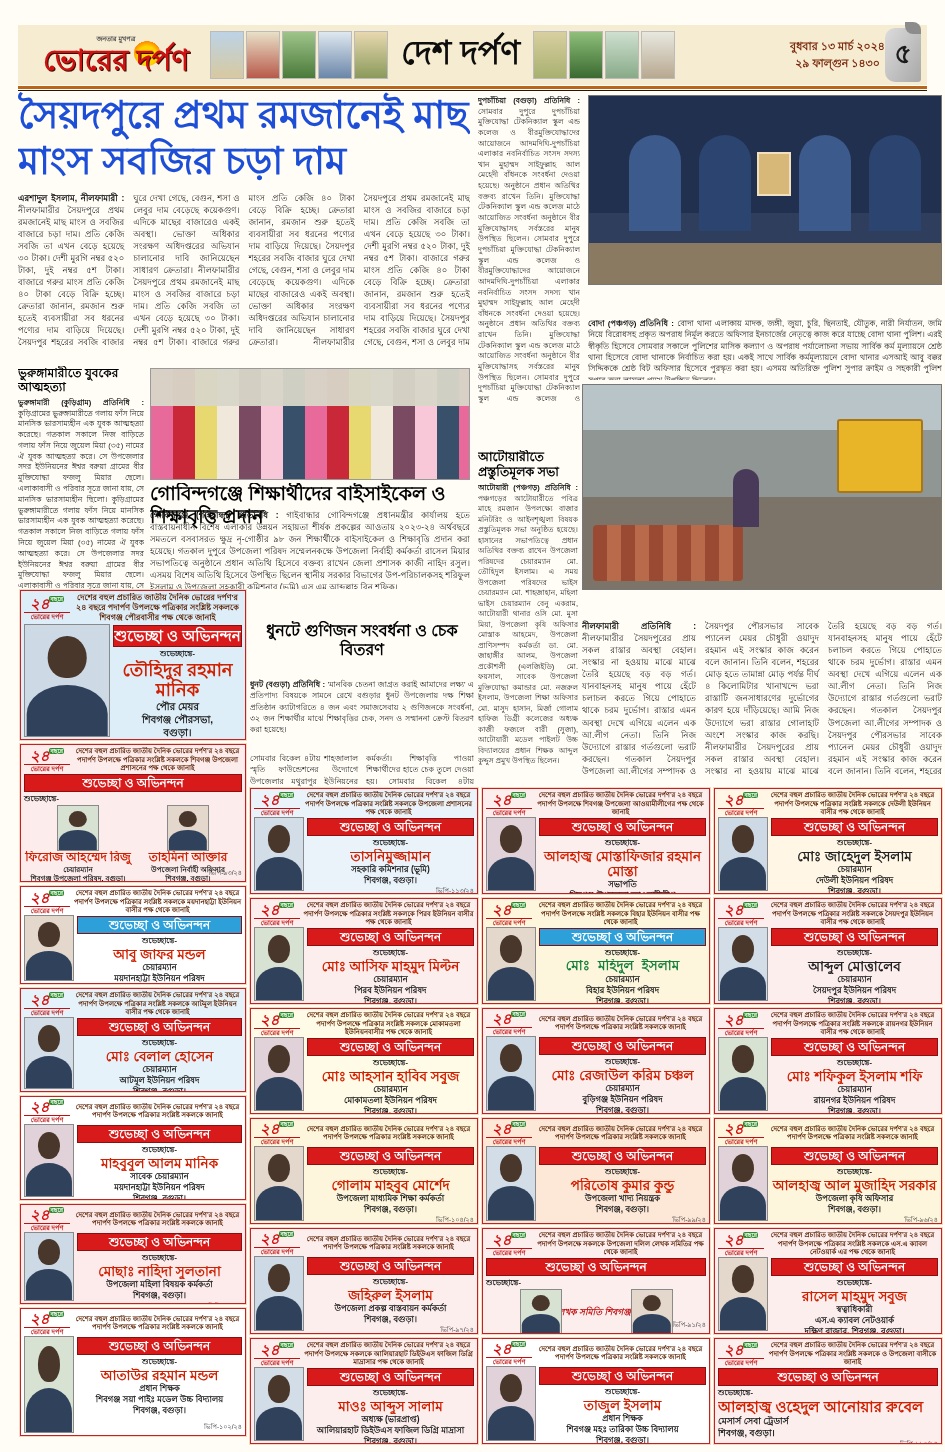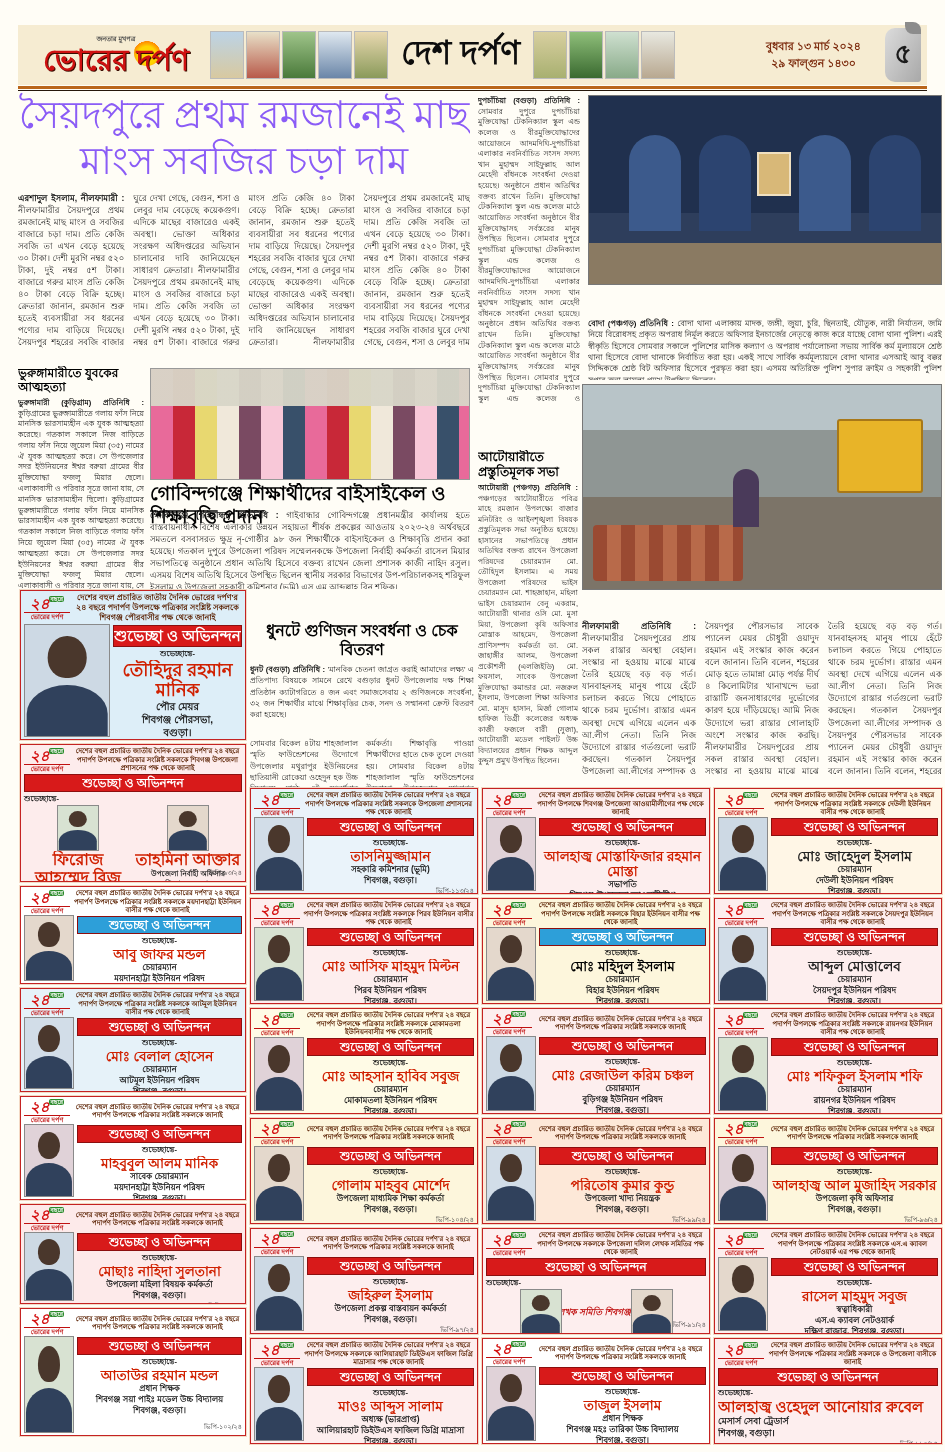--- a/index.html
+++ b/index.html
@@ -21,30 +21,30 @@
 .t1{background:linear-gradient(#bcd3e6,#d8c9a0)}
 .t2{background:linear-gradient(#e8e0c8,#b85a4a)}
 .t3{background:linear-gradient(#9fc48a,#4a7a3a)}
 .t4{background:linear-gradient(#dfe8f0,#6a86a8)}
 .t5{background:linear-gradient(#e8d8b0,#8a9a5a)}
 .t6{background:linear-gradient(#d8cfa0,#a8b070)}
 .t7{background:linear-gradient(#8fbf7a,#3a6a30)}
 .t8{background:linear-gradient(#cfe0d0,#88aa88)}
 .t9{background:linear-gradient(#e8e8e0,#b8a890)}
 .mh-section{font-size:33px;font-weight:bold;color:#0d0d0d;padding:0 13px;white-space:nowrap}
-.mh-date{margin-left:auto;text-align:center;font-size:11px;font-weight:bold;color:#7c2a0c;line-height:1.55;padding-right:24px}
+.mh-date{margin-left:auto;text-align:center;font-size:11px;font-weight:bold;color:#7c2a0c;line-height:1.55;padding-right:0}
 .mh-page{width:36px;height:54px;flex:none;margin-right:2px;position:relative;border-radius:10px 3px 3px 10px;
   background:linear-gradient(120deg,#dcdcdc,#a8a8a8);display:flex;align-items:center;justify-content:center;
   font-size:27px;font-weight:bold;color:#1c1c1c}
 .mh-page::after{content:"";position:absolute;top:-6px;right:0;width:16px;height:12px;border-radius:0 8px 0 8px;background:#8c8c8c}
 .rule1{left:18px;top:86px;width:909px;height:3px;background:#b9651a}
 .rule2{left:18px;top:90px;width:909px;height:1px;background:#26170a}
 
 
-.h-main{font-size:38px;font-weight:normal;text-align:center;line-height:1.22;color:#8b5cf6;overflow:hidden}
+.h-main{font-size:38px;font-weight:bold;text-align:left;line-height:1.22;color:#1d4ed8;overflow:hidden}
 .hl{font-weight:bold;color:#000;line-height:1.2;overflow:hidden}
 .bt{font-size:8.5px;line-height:1.42;text-align:justify;color:#222;overflow:hidden}
 .byline{font-weight:bold;color:#111}
 .cols4{column-count:4;column-gap:9px}
 .cols3{column-count:3;column-gap:9px}
 .cols2{column-count:2;column-gap:8px}
 
 .art-main{left:18px;top:92px;width:452px;height:272px}
 .art-main .bt{height:166px;margin-top:7px}
 .art-bhu{left:18px;top:366px;width:126px;height:226px}
@@ -102,21 +102,21 @@
 .ad-line{font-size:8.4px;font-weight:bold;line-height:1.3;flex:none;overflow:hidden}
 .ad-code{font-size:6.5px;text-align:right;margin-top:auto;color:#333;flex:none}
 .ad.big .ad-band{font-size:15px}
 .ad.big .ad-name{font-size:18px}
 .ad.big .ad-photo{width:86px}
 .ad.big .ad-pre{font-size:8px}
 .ad.big .ad-line{font-size:10px}
 .ad-duo{display:flex;gap:2px;flex:1;min-height:0}
 .duo-col{flex:1;text-align:center;min-width:0}
 .duo-col .ad-photo{width:42px;height:46px;margin:0 auto;display:block}
-.duo-col .ad-name{font-size:16px}
+.duo-col .ad-name{font-size:12px}
 .duo-col .ad-line{font-size:7.2px}
 .ad-org{font-size:9px;font-weight:bold;font-style:italic;color:#c01010;text-align:center;flex:none}
 .ad.nophoto .ad-name{font-size:15px}
 .ad.nophoto .ad-line{font-size:9px}
 </style>
 </head>
 <body>
 
 <div id="page">
 
@@ -197,21 +197,21 @@
     <div class="bricks"></div>
     <div class="worker"></div>
   </div>
   <div class="abs bt cols3 art-road-b">
     <span class="byline">নীলফামারী প্রতিনিধি :</span>
     <span>নীলফামারীর সৈয়দপুরের প্রায় সকল রাস্তার অবস্থা বেহাল। সংস্কার না হওয়ায় মাঝে মাঝে তৈরি হয়েছে বড় বড় গর্ত। যানবাহনসহ মানুষ পায়ে হেঁটে চলাচল করতে গিয়ে পোহাতে থাকে চরম দুর্ভোগ। রাস্তার এমন অবস্থা দেখে এগিয়ে এলেন এক আ.লীগ নেতা। তিনি নিজ উদ্যোগে রাস্তার গর্তগুলো ভরাট করছেন। গতকাল সৈয়দপুর উপজেলা আ.লীগের সম্পাদক ও সৈয়দপুর পৌরসভার সাবেক প্যানেল মেয়র চৌধুরী ওয়াদুদ রহমান এই সংস্কার কাজ করেন বলে জানান। তিনি বলেন, শহরের মোড় হতে তামান্না মোড় পর্যন্ত দীর্ঘ ৪ কিলোমিটার খানাখন্দে ভরা রাস্তাটি জনসাধারণের দুর্ভোগের কারণ হয়ে দাঁড়িয়েছে। আমি নিজ উদ্যোগে ভরা রাস্তার গোলাহাট অংশে সংস্কার কাজ করছি। নীলফামারীর সৈয়দপুরের প্রায় সকল রাস্তার অবস্থা বেহাল। সংস্কার না হওয়ায় মাঝে মাঝে তৈরি হয়েছে বড় বড় গর্ত। যানবাহনসহ মানুষ পায়ে হেঁটে চলাচল করতে গিয়ে পোহাতে থাকে চরম দুর্ভোগ। রাস্তার এমন অবস্থা দেখে এগিয়ে এলেন এক আ.লীগ নেতা। তিনি নিজ উদ্যোগে রাস্তার গর্তগুলো ভরাট করছেন। গতকাল সৈয়দপুর উপজেলা আ.লীগের সম্পাদক ও সৈয়দপুর পৌরসভার সাবেক প্যানেল মেয়র চৌধুরী ওয়াদুদ রহমান এই সংস্কার কাজ করেন বলে জানান। তিনি বলেন, শহরের মোড় হতে তামান্না মোড় পর্যন্ত দীর্ঘ ৪ কিলোমিটার খানাখন্দে ভরা রাস্তাটি জনসাধারণের দুর্ভোগের কারণ হয়ে দাঁড়িয়েছে। আমি নিজ উদ্যোগে ভরা রাস্তার গোলাহাট অংশে সংস্কার কাজ করছি।</span>
   </div>
 
   <div class="abs art-dhu">
     <div class="hl">ধুনটে গুণিজন সংবর্ধনা ও চেক বিতরণ</div>
-    <div class="bt" style="height:72px;margin-top:5px">
+    <div class="bt" style="height:72px;margin-top:20px">
       <span class="byline">ধুনট (বগুড়া) প্রতিনিধি :</span>
       <span>'মানবিক চেতনা জাগ্রত করাই আমাদের লক্ষ্য' এ প্রতিপাদ্য বিষয়কে সামনে রেখে বগুড়ার ধুনট উপজেলায় দক্ষ শিক্ষা প্রতিষ্ঠান ক্যাটাগরিতে ৪ জন এবং সমাজসেবায় ২ গুণিজনকে সংবর্ধনা, ৩২ জন শিক্ষার্থীর মাঝে শিক্ষাবৃত্তির চেক, সনদ ও সম্মাননা ক্রেস্ট বিতরণ করা হয়েছে।</span>
     </div>
     <div class="bt cols2" style="height:88px;margin-top:2px">
       <span>সোমবার বিকেল ৪টায় শাহজালাল স্মৃতি ফাউন্ডেশনের উদ্যোগে উপজেলার মথুরাপুর ইউনিয়নের ছাতিয়ানী রোকেয়া ওহেদুন হক উচ্চ বিদ্যালয় মাঠে এই সংবর্ধনার আয়োজন করা হয়। অনুষ্ঠানে প্রধান অতিথি ছিলেন উপজেলা নির্বাহী কর্মকর্তা। শিক্ষাবৃত্তি পাওয়া শিক্ষার্থীদের হাতে চেক তুলে দেওয়া হয়। সোমবার বিকেল ৪টায় শাহজালাল স্মৃতি ফাউন্ডেশনের উদ্যোগে উপজেলার মথুরাপুর ইউনিয়নের ছাতিয়ানী রোকেয়া ওহেদুন হক উচ্চ বিদ্যালয় মাঠে এই সংবর্ধনার আয়োজন করা হয়। অনুষ্ঠানে প্রধান অতিথি ছিলেন উপজেলা নির্বাহী কর্মকর্তা। শিক্ষাবৃত্তি পাওয়া শিক্ষার্থীদের হাতে চেক তুলে দেওয়া হয়।</span>
     </div>
   </div>
 
   <div class="abs art-atw">
     <div class="hl">আটোয়ারীতে প্রস্তুতিমূলক সভা</div>
@@ -495,21 +495,21 @@
           <div class="ad-pre">দেশের বহুল প্রচারিত জাতীয় দৈনিক ভোরের দর্পণ'র ২৪ বছরে পদার্পণ উপলক্ষে সংশ্লিষ্ট সকলকে বিহার ইউনিয়ন বাসীর পক্ষ থেকে জানাই</div>
         </div>
         <div class="ad-body">
           <div class="ad-photo" style="background: rgb(228, 216, 204);">
             <div class="ph-head"></div>
             <div class="ph-torso"></div>
           </div>
           <div class="ad-right">
             <div class="ad-band" style="background: rgb(45, 159, 217);">শুভেচ্ছা ও অভিনন্দন</div>
             <div class="ad-salute">শুভেচ্ছান্তে-</div>
-            <div class="ad-name" style="color: #000000;">মোঃ মহিদুল ইসলাম</div>
+            <div class="ad-name" style="color: #15803d; font-family: Liberation Mono, monospace;">মোঃ মহিদুল ইসলাম</div>
             <div class="ad-line">চেয়ারম্যান</div>
             <div class="ad-line">বিহার ইউনিয়ন পরিষদ</div>
             <div class="ad-line">শিবগঞ্জ, বগুড়া।</div>
           </div>
         </div>
       </div>
       <div class="ad" style="background: rgb(253, 238, 238);">
         <div class="ad-top">
           <div class="ad-logo">
             <div class="l24">২৪<span class="lb">বছরে</span></div>

